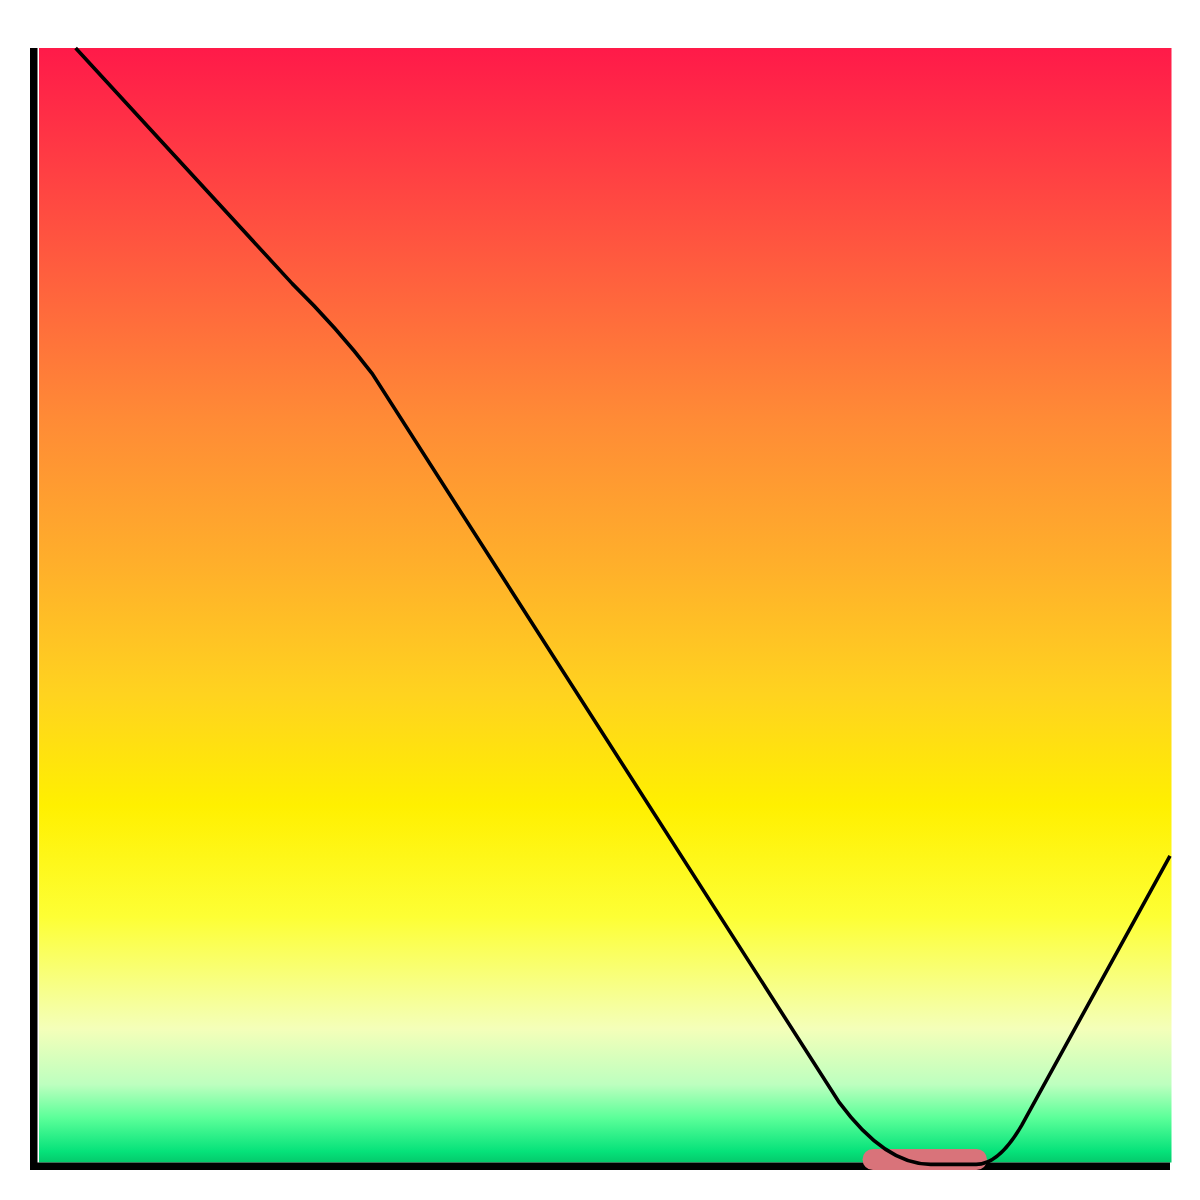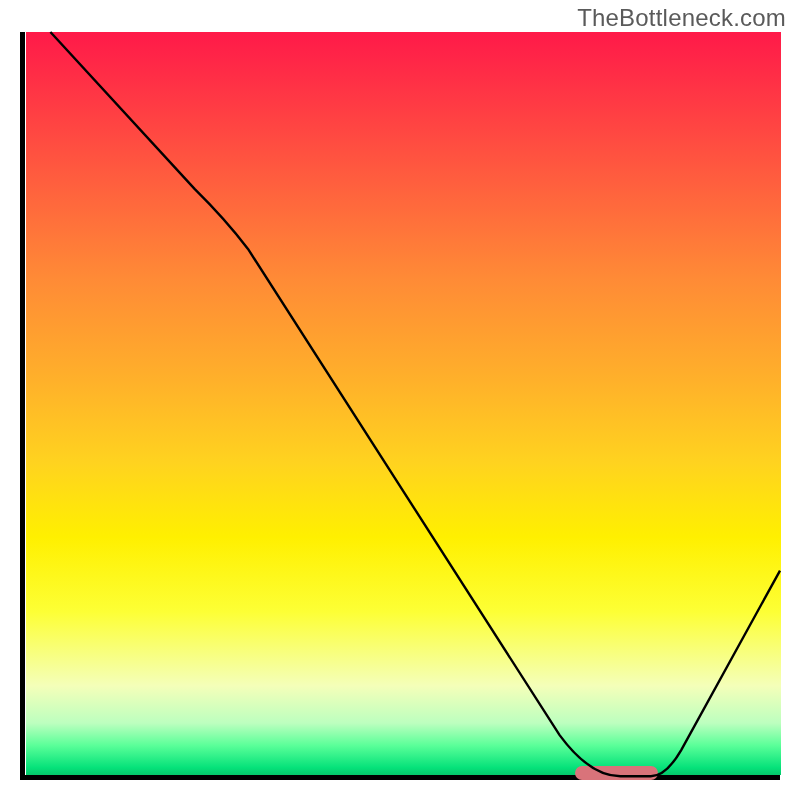--- a/index.html
+++ b/index.html
@@ -88,21 +88,20 @@
     background: #d9737a;
     border-radius: 7px;
     height: 14px;
   }
 </style>
 </head>
 <body>
 
 <div class="frame">
 
-  <div class="watermark">TheBottleneck.com</div>
 
   <div class="plot">
 
     <div class="gradient"></div>
 
     <div class="axis-left"></div>
     <div class="axis-bottom"></div>
 
     <div class="marker" id="marker" style="left: 554.8px; width: 83.6px; top: 733.52px; background: rgb(217, 115, 122);"></div>
 

